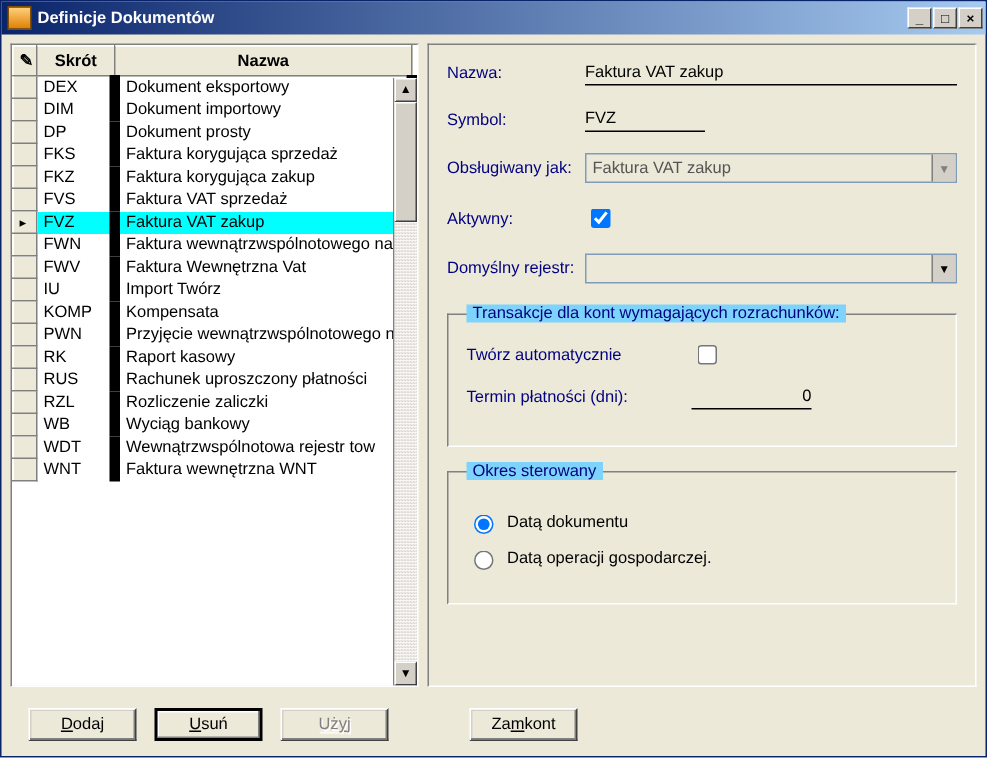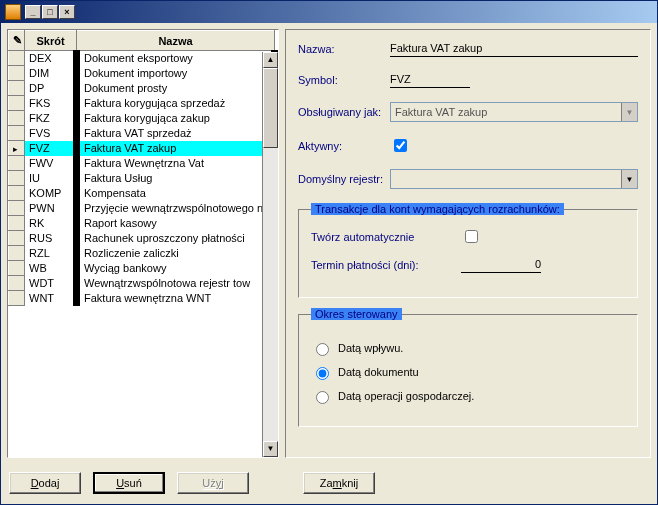--- a/index.html
+++ b/index.html
@@ -174,39 +174,39 @@
 
   fieldset{
     border:1px solid #fff;
     border-top-color:#808080; border-left-color:#808080;
     margin:10px 0 0;
     padding:12px 12px 14px;
   }
   fieldset legend{
     color:#000080;
     padding:0 4px;
-    background:#3b82f6;
+    background:#7dd3fc;
   }
   .fs-row{
     display:flex;
     align-items:center;
     margin-bottom:10px;
   }
   .fs-row label{width:150px;color:#000080}
   .radio-row{
     display:flex; align-items:center;
     margin:8px 0;
     gap:6px;
   }
   .radio-row label{color:#000}
 
   .button-bar{
     display:flex;
     gap:12px;
-    padding:8px 8px 10px;
+    padding:8px 18px 10px;
   }
   .btn{
     width:72px; height:22px;
     background:#ECE9D8;
     border:1px solid #404040;
     border-top-color:#fff; border-left-color:#fff;
     box-shadow: inset -1px -1px 0 #808080, inset 1px 1px 0 #D4D0C8;
     font:inherit;
     text-decoration:underline;
     text-decoration-color: transparent;
@@ -218,20 +218,21 @@
     box-shadow: inset -1px -1px 0 #808080, inset 1px 1px 0 #fff;
   }
   .spacer{flex:0 0 30px}
 </style>
 </head>
 <body>
 
 <div class="window">
   <div class="titlebar">
     <div class="title-icon"></div>
+    <div class="title-text">Definicje Dokumentów</div>
     <div class="win-btns">
       <div class="win-btn">_</div>
       <div class="win-btn">□</div>
       <div class="win-btn">×</div>
     </div>
   </div>
 
   <div class="content">
 
     <div class="left-pane">
@@ -280,27 +281,32 @@
                 <td>FVS</td>
                 <td>Faktura VAT sprzedaż</td>
               </tr>
               <tr class="selected">
                 <td class="rowhdr"></td>
                 <td>FVZ</td>
                 <td>Faktura VAT zakup</td>
               </tr>
               <tr>
                 <td class="rowhdr"></td>
+                <td>FWN</td>
+                <td>Faktura wewnątrzwspólnotowego na</td>
+              </tr>
+              <tr>
+                <td class="rowhdr"></td>
                 <td>FWV</td>
                 <td>Faktura Wewnętrzna Vat</td>
               </tr>
               <tr>
                 <td class="rowhdr"></td>
                 <td>IU</td>
-                <td>Faktura Usług</td>
+                <td>Import Twórz</td>
               </tr>
               <tr>
                 <td class="rowhdr"></td>
                 <td>KOMP</td>
                 <td>Kompensata</td>
               </tr>
               <tr>
                 <td class="rowhdr"></td>
                 <td>PWN</td>
                 <td>Przyjęcie wewnątrzwspólnotowego n</td>
@@ -383,35 +389,31 @@
         </div>
         <div class="fs-row">
           <label>Termin płatności (dni):</label>
           <input class="underline-field num" value="0" style="">
         </div>
       </fieldset>
 
       <fieldset>
         <legend>Okres sterowany</legend>
         <div class="radio-row">
-          <input type="radio" name="okres" id="ok0" style="">
-          <label for="ok0">Datą wpływu.</label>
-        </div>
-        <div class="radio-row">
           <input type="radio" name="okres" id="ok1" checked="" style="">
           <label for="ok1">Datą dokumentu</label>
         </div>
         <div class="radio-row">
           <input type="radio" name="okres" id="ok2" style="">
           <label for="ok2">Datą operacji gospodarczej.</label>
         </div>
       </fieldset>
     </div>
   </div>
 
   <div class="button-bar">
     <button class="btn"><span class="ul">D</span><span>odaj</span></button>
     <button class="btn default"><span class="ul">U</span><span>suń</span></button>
     <button class="btn" disabled=""><span>Uż</span><span class="ul">y</span><span>j</span></button>
     <div class="spacer"></div>
-    <button class="btn"><span>Za</span><span class="ul">m</span><span>knij</span></button>
+    <button class="btn"><span>Za</span><span class="ul">m</span><span>kont</span></button>
   </div>
 </div>
 
 </body></html>

